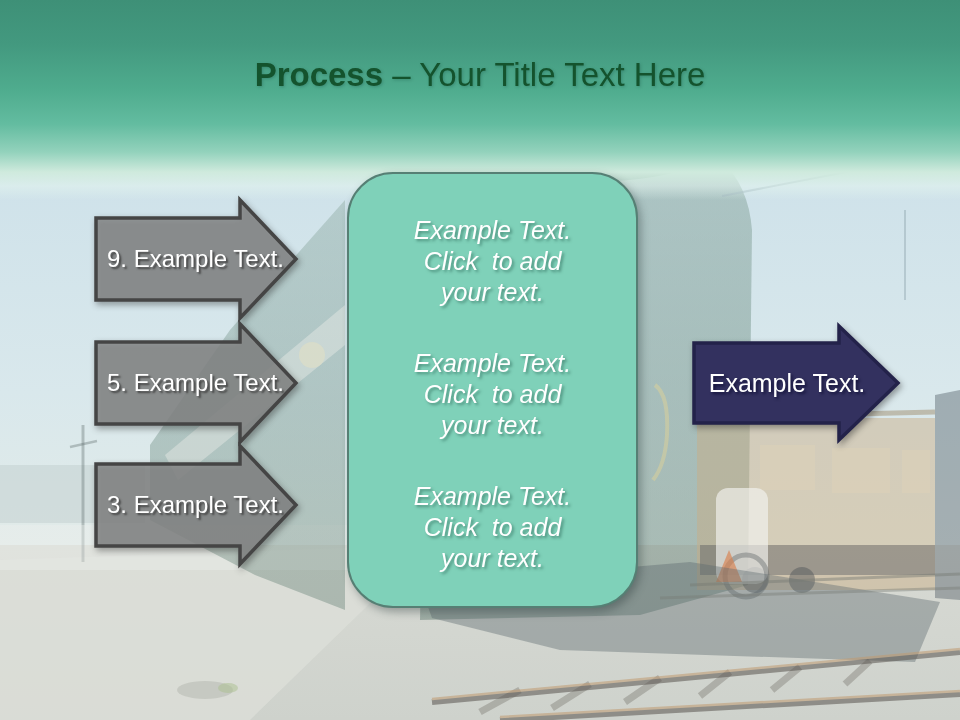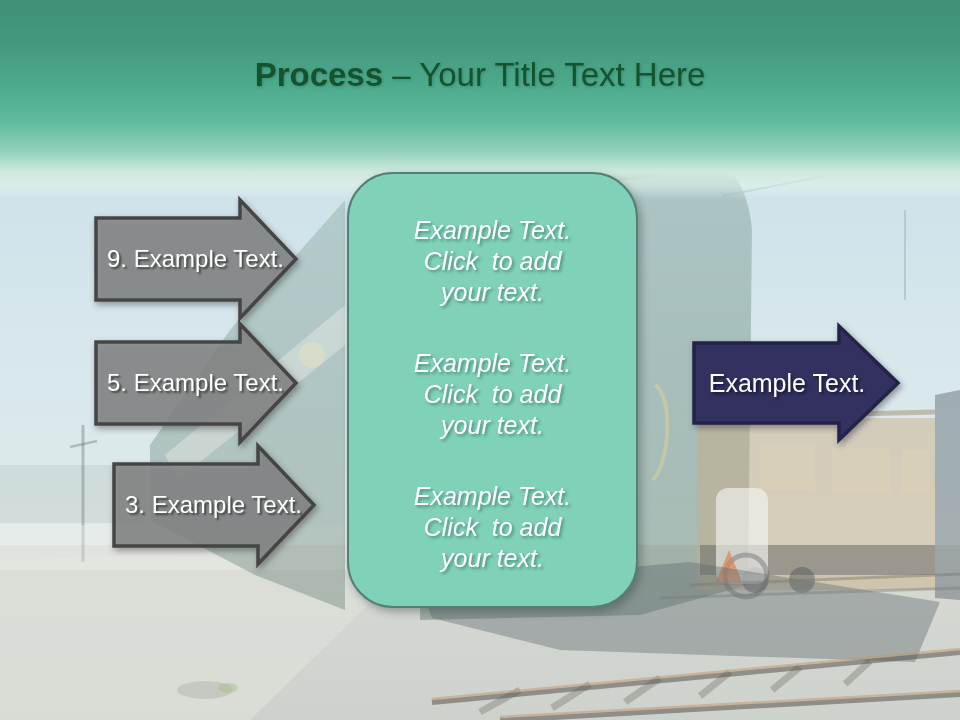--- a/index.html
+++ b/index.html
@@ -25,21 +25,21 @@
   
   .arrow{position:absolute;}
   .arrow svg{display:block;overflow:visible;
              filter:drop-shadow(2px 3px 3px rgba(40,40,40,.45));}
   .arrow .label{position:absolute;top:0;bottom:0;display:flex;align-items:center;
                 color:#fff;pointer-events:none;}
   .step-arrow .label{left:13px;font-size:24px;
                      text-shadow:2px 2px 2px rgba(55,55,55,.85);}
   .step1{left:94px;top:197px;}
   .step2{left:94px;top:321px;}
-  .step3{left:112px;top:443px;}
+  .step3{left:94px;top:443px;}
 
   
   .result-arrow{left:692px;top:323px;}
   .result-arrow .label{left:0;width:190px;justify-content:center;font-size:25px;
                        text-shadow:2px 2px 3px rgba(5,5,40,.65);}
 
   
   .panel{position:absolute;left:347px;top:172px;width:291px;height:436px;
          box-sizing:border-box;background:#7FD1B9;border:2.5px solid #567F74;
          border-radius:46px;box-shadow:3px 4px 8px rgba(45,60,60,.40);

